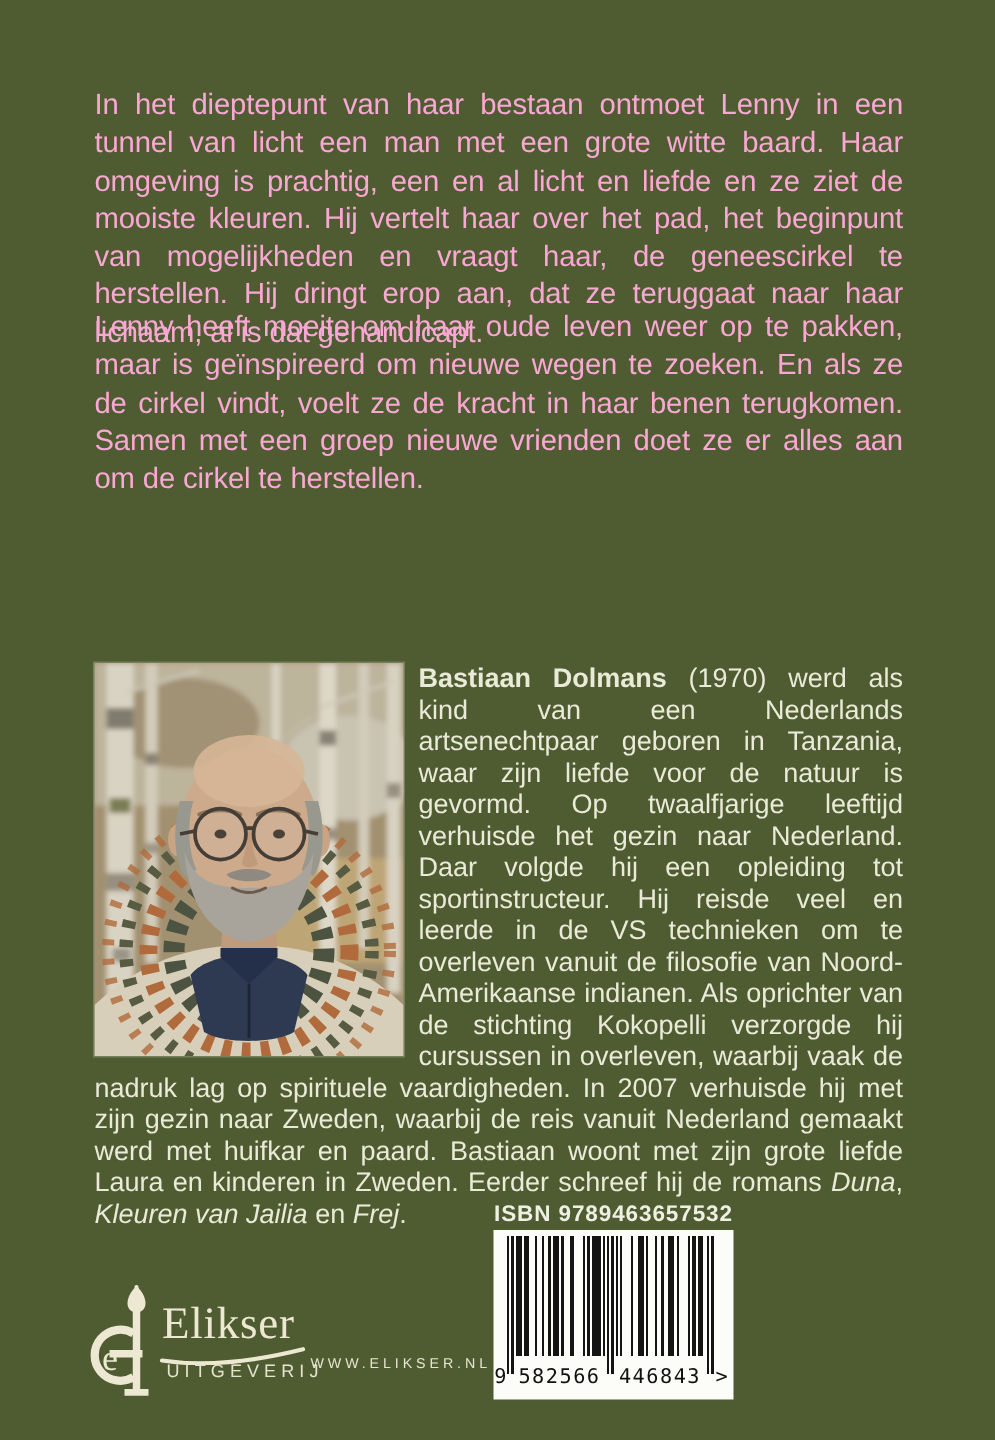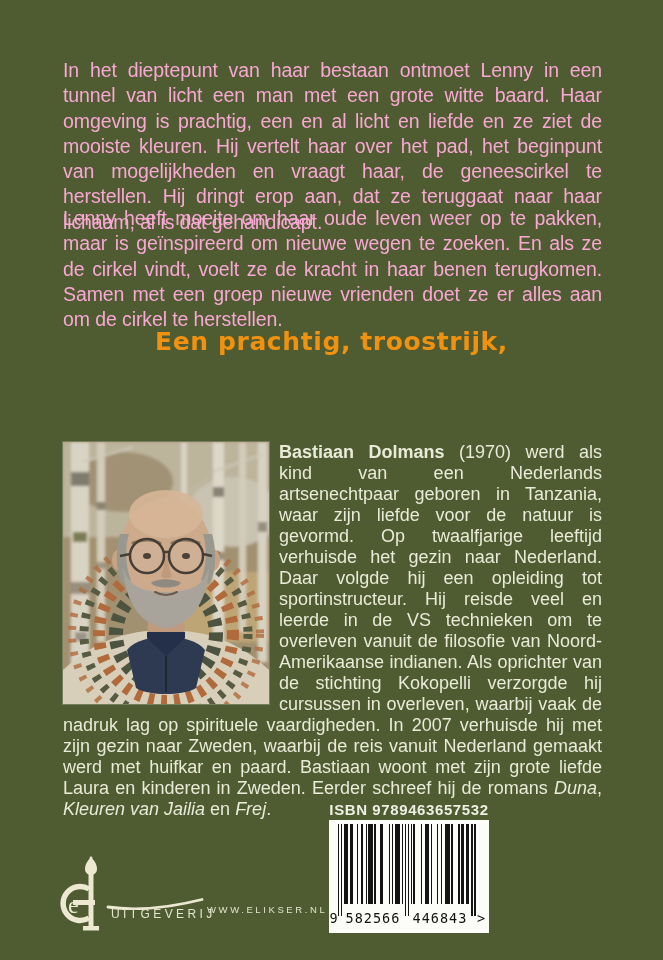--- a/index.html
+++ b/index.html
@@ -79,21 +79,20 @@
 </style>
 </head>
 <body>
 
 <div class="page">
 
   <p class="synopsis p1">In het dieptepunt van haar bestaan ontmoet Lenny in een tunnel van licht een man met een grote witte baard. Haar omgeving is prachtig, een en al licht en liefde en ze ziet de mooiste kleuren. Hij vertelt haar over het pad, het beginpunt van mogelijkheden en vraagt haar, de geneescirkel te herstellen. Hij dringt erop aan, dat ze teruggaat naar haar lichaam, al is dat gehandicapt.</p>
   <p class="synopsis p2">Lenny heeft moeite om haar oude leven weer op te pakken, maar is geïnspireerd om nieuwe wegen te zoeken. En als ze de cirkel vindt, voelt ze de kracht in haar benen terugkomen. Samen met een groep nieuwe vrienden doet ze er alles aan om de cirkel te herstellen.</p>
 
   <div class="quote">
-    <div>Een prachtig, troostrijk,</div>
   </div>
 
   <div class="bio">
     <div class="photo">
 
       <svg width="206" height="262" viewBox="0 0 206 262">
         <defs>
           <filter id="blurbg" x="-10%" y="-10%" width="120%" height="120%">
             <feGaussianBlur stdDeviation="1.6"></feGaussianBlur>
           </filter>
@@ -167,20 +166,21 @@
       <g fill="#ece8d2" stroke="none">
         <circle cx="33" cy="2" r="1.4"></circle>
         <path d="M33,1 C28.5,6 27,9.5 27,13 C27,16.5 29.6,19 33,19 C36.4,19 39,16.5 39,13 C39,9.5 37.5,6 33,1 Z"></path>
         <rect x="30.5" y="18" width="5" height="55"></rect>
         <rect x="25" y="70" width="16" height="4.5"></rect>
         <rect x="15" y="44" width="22" height="5"></rect>
       </g>
       <path d="M31,33 A17,17 0 1 0 31,62" fill="none" stroke="#ece8d2" stroke-width="5.5"></path>
       <text x="10" y="57" font-family="Liberation Serif, serif" font-size="24" fill="#ece8d2">e</text>
     </svg>
+    <div class="logo-name">Elikser</div>
     <svg class="logo-swash" width="98" height="12" viewBox="0 0 98 12">
       <path d="M2,9 C32,13.5 66,9 96,1.5" fill="none" stroke="#ece8d2" stroke-width="2.8" stroke-linecap="round"></path>
     </svg>
     <div class="logo-tagline">UITGEVERIJ</div>
   </div>
 
   <div class="website">WWW.ELIKSER.NL</div>
 
   <div class="isbn-label">ISBN 9789463657532</div>
 

